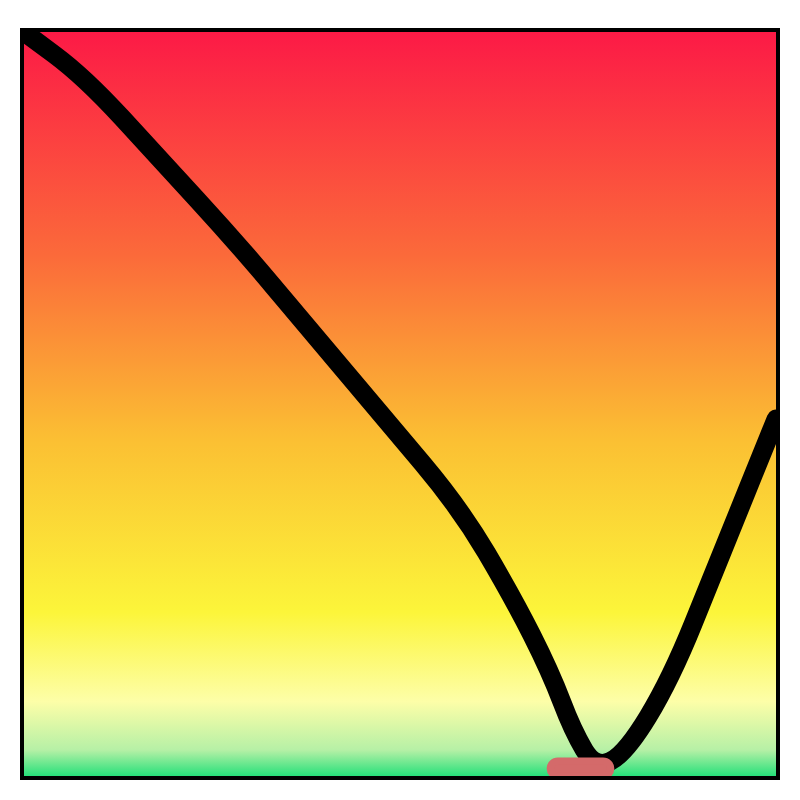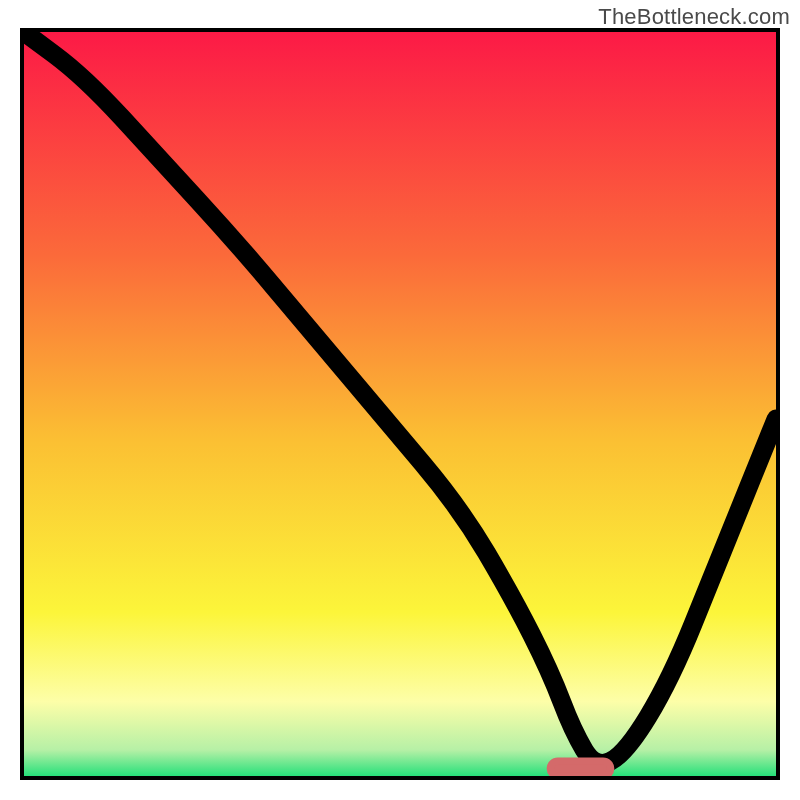--- a/index.html
+++ b/index.html
@@ -51,21 +51,20 @@
   }
   .nub {
     fill: #d46a6a;
     stroke: #d46a6a;
   }
 </style>
 </head>
 <body>
 
 <div class="stage">
-  <div class="watermark">TheBottleneck.com</div>
 
   <div class="plot-frame">
     <svg class="plot" viewBox="0 0 100 100" preserveAspectRatio="none">
       <defs>
         <linearGradient id="bg" x1="0" y1="0" x2="0" y2="1">
             <stop offset="0%" stop-color="#fc1a46"></stop>
             <stop offset="30%" stop-color="#fb6a3a"></stop>
             <stop offset="55.00000000000001%" stop-color="#fbc033"></stop>
             <stop offset="78%" stop-color="#fcf53a"></stop>
             <stop offset="90%" stop-color="#fdfea8"></stop>

